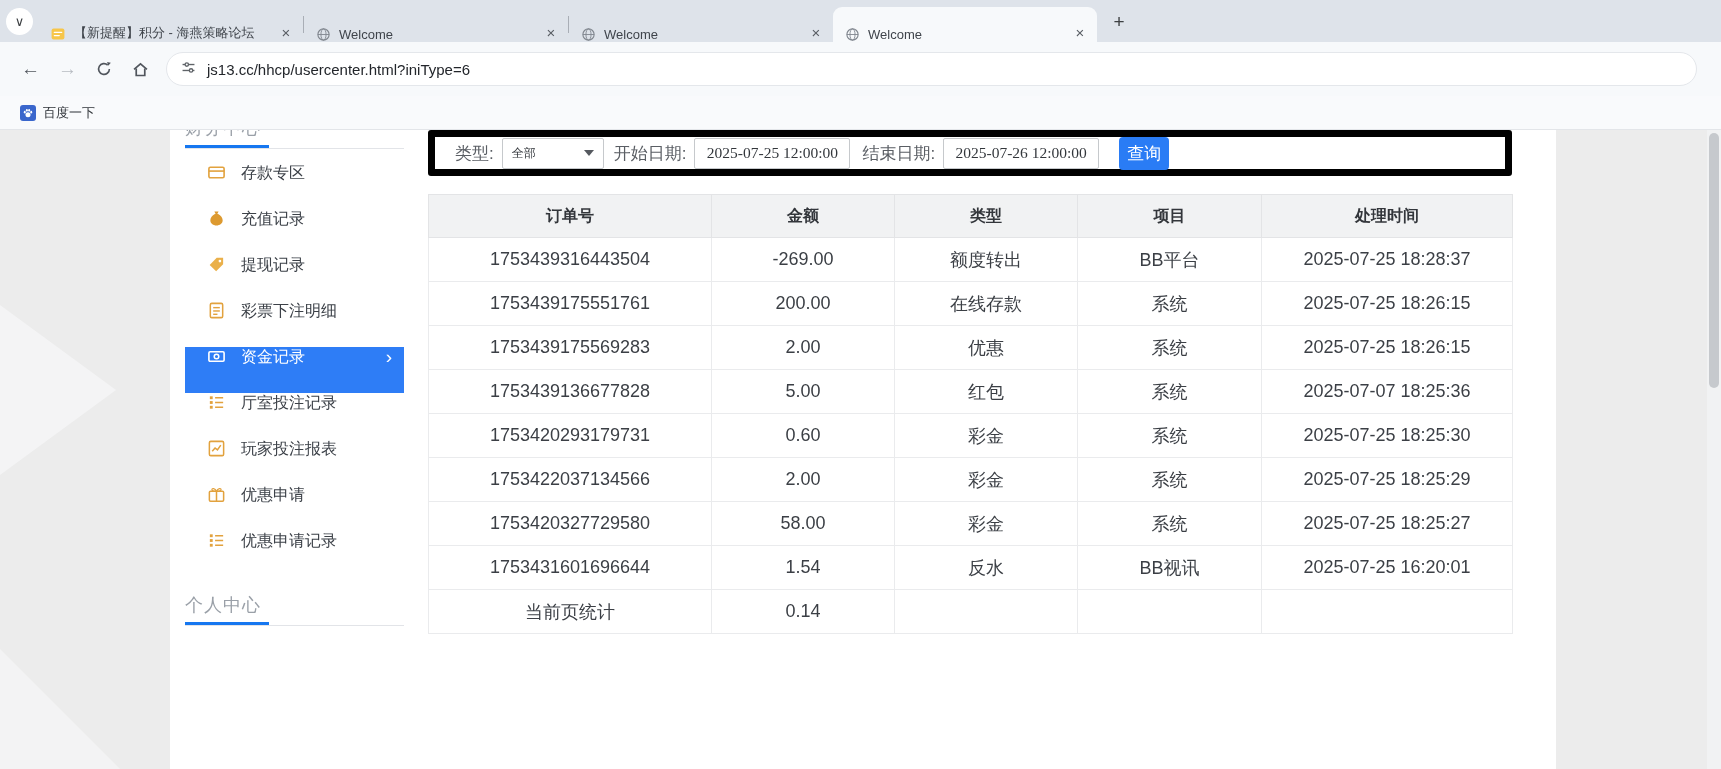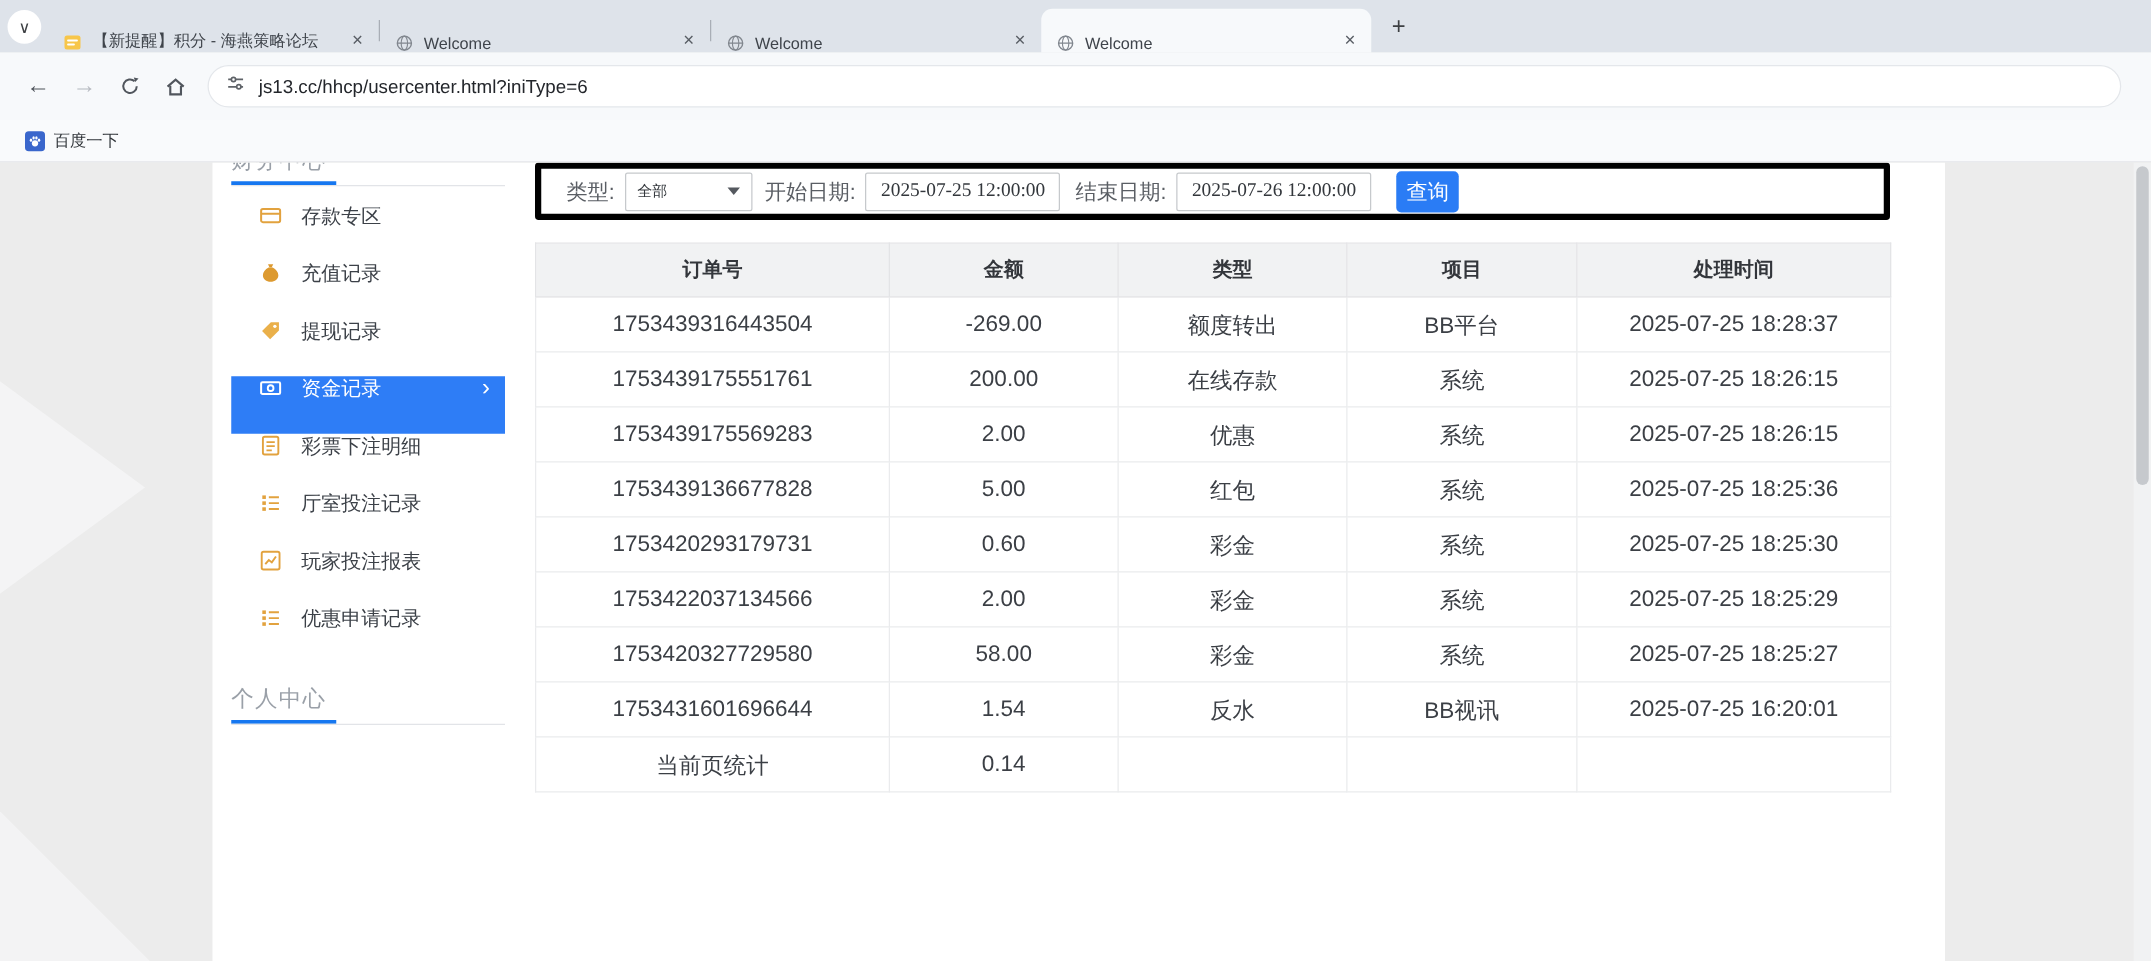--- a/index.html
+++ b/index.html
@@ -45,21 +45,21 @@
   .sec-u::after{content:"";position:absolute;left:0;right:0;bottom:0;height:1px;background:#e2e4e8;}
   .sec-u::before{content:"";position:absolute;left:0;top:0;height:3px;width:84px;background:#1677f0;}
   .side-items{margin-top:14px;}
   .side-item{height:46px;display:flex;gap:15px;padding:0 12px 0 22px;font-size:16px;color:#3c4148;cursor:pointer;}
   .side-item .icn{width:19px;height:19px;flex:0 0 19px;display:flex;}
   .side-item.active{background:#2e7df6;color:#fff;}
   .chev{margin-left:auto;font-size:19px;color:#fff;line-height:1;}
 
   
   .content{position:absolute;left:258px;top:0;width:1084px;}
-  .filter{height:46px;border:5px solid #000000;border-radius:3px;background:#fff;display:flex;align-items:center;padding-left:20px;font-size:17px;color:#5a5e64;}
+  .filter{height:46px;border:7px solid #000000;border-radius:3px;background:#fff;display:flex;align-items:center;padding-left:20px;font-size:17px;color:#5a5e64;}
   .flabel{white-space:nowrap;}
   .selectbox{width:102px;height:31px;border:1px solid #c6c9cc;border-radius:2px;margin:0 10px 0 8px;display:flex;align-items:center;justify-content:space-between;padding:0 9px;font-size:12px;color:#33373c;background:#fff;cursor:pointer;}
   .caret{width:0;height:0;border-left:5px solid transparent;border-right:5px solid transparent;border-top:6px solid #55595f;}
   .dinput{width:156px;height:31px;border:1px solid #c6c9cc;border-radius:2px;margin:0 12px 0 8px;text-align:center;font-size:15.5px;color:#33373c;font-family:Liberation Serif, serif;background:#fff;}
   .qbtn{width:50px;height:33px;background:#2a7cf5;color:#fff;border:none;border-radius:4px;font-size:17px;margin-left:8px;font-family:Liberation Sans, sans-serif;cursor:pointer;}
 
   .records{width:100%;margin-top:18px;border-collapse:collapse;table-layout:fixed;}
   .records th{background:#f1f2f3;border:1px solid #e3e4e6;height:43px;font-size:16px;font-weight:600;color:#33363b;}
   .records td{border:1px solid #eaebed;height:44px;text-align:center;font-size:18px;color:#3b3f45;}
 
@@ -209,41 +209,41 @@
           <div class="side-item">
             <span class="icn">
               <svg viewBox="0 0 20 20" width="19" height="19">
                   <path d="M2.8 10.4 10.2 3h6.8v6.8l-7.4 7.4z" fill="#eab04a"></path>
                   <circle cx="13.6" cy="6.4" r="1.4" fill="#fff"></circle>
                 </svg>
             </span>
             <span class="lbl">提现记录</span>
           </div>
 
-          <div class="side-item active">
-            <span class="icn">
-              <svg viewBox="0 0 20 20" width="19" height="19">
-                  <rect x="2" y="5" width="16" height="10" rx="1.2" stroke="#fff" fill="none" stroke-width="1.7"></rect>
-                  <circle cx="10" cy="10" r="2.4" stroke="#fff" fill="none" stroke-width="1.6"></circle>
-                </svg>
-            </span>
-            <span class="lbl">资金记录</span>
-            <span class="chev">›</span>
-          </div>
-
           <div class="side-item">
             <span class="icn">
               <svg viewBox="0 0 20 20" width="19" height="19">
                   <rect x="3.5" y="2.5" width="13" height="15" rx="1.5" stroke="#e2a23e" fill="none" stroke-width="1.6"></rect>
                   <line x1="6.5" y1="7" x2="13.5" y2="7" stroke="#e2a23e" stroke-width="1.5"></line>
                   <line x1="6.5" y1="10.5" x2="13.5" y2="10.5" stroke="#e2a23e" stroke-width="1.5"></line>
                   <line x1="6.5" y1="14" x2="11" y2="14" stroke="#e2a23e" stroke-width="1.5"></line>
                 </svg>
             </span>
             <span class="lbl">彩票下注明细</span>
+          </div>
+
+          <div class="side-item active">
+            <span class="icn">
+              <svg viewBox="0 0 20 20" width="19" height="19">
+                  <rect x="2" y="5" width="16" height="10" rx="1.2" stroke="#fff" fill="none" stroke-width="1.7"></rect>
+                  <circle cx="10" cy="10" r="2.4" stroke="#fff" fill="none" stroke-width="1.6"></circle>
+                </svg>
+            </span>
+            <span class="lbl">资金记录</span>
+            <span class="chev">›</span>
           </div>
 
           <div class="side-item">
             <span class="icn">
               <svg viewBox="0 0 20 20" width="19" height="19">
                   <rect x="3" y="3.5" width="3" height="3" fill="#e2a23e"></rect>
                   <rect x="3" y="8.5" width="3" height="3" fill="#e2a23e"></rect>
                   <rect x="3" y="13.5" width="3" height="3" fill="#e2a23e"></rect>
                   <line x1="8.5" y1="5" x2="17" y2="5" stroke="#e2a23e" stroke-width="1.6"></line>
                   <line x1="8.5" y1="10" x2="17" y2="10" stroke="#e2a23e" stroke-width="1.6"></line>
@@ -256,20 +256,31 @@
           <div class="side-item">
             <span class="icn">
               <svg viewBox="0 0 20 20" width="19" height="19">
                   <rect x="2.5" y="2.5" width="15" height="15" rx="1.5" stroke="#e2a23e" fill="none" stroke-width="1.6"></rect>
                   <polyline points="5.5,13 8.5,9.5 11,11.5 14.5,6.5" stroke="#e2a23e" fill="none" stroke-width="1.6"></polyline>
                 </svg>
             </span>
             <span class="lbl">玩家投注报表</span>
           </div>
 
+          <div class="side-item">
+            <span class="icn">
+              <svg viewBox="0 0 20 20" width="19" height="19">
+                  <rect x="2.5" y="6.5" width="15" height="10.5" rx="1.2" stroke="#e2a23e" fill="none" stroke-width="1.6"></rect>
+                  <line x1="10" y1="6.5" x2="10" y2="17" stroke="#e2a23e" stroke-width="1.6"></line>
+                  <path d="M10 6.5C8.5 3 5 3.2 5.2 5s3 1.8 4.8 1.5z" stroke="#e2a23e" fill="none" stroke-width="1.3"></path>
+                  <path d="M10 6.5c1.5-3.5 5-3.3 4.8-1.5s-3 1.8-4.8 1.5z" stroke="#e2a23e" fill="none" stroke-width="1.3"></path>
+                </svg>
+            </span>
+            <span class="lbl">优惠申请</span>
+          </div>
 
           <div class="side-item">
             <span class="icn">
               <svg viewBox="0 0 20 20" width="19" height="19">
                   <rect x="3" y="3.5" width="3" height="3" fill="#e2a23e"></rect>
                   <rect x="3" y="8.5" width="3" height="3" fill="#e2a23e"></rect>
                   <rect x="3" y="13.5" width="3" height="3" fill="#e2a23e"></rect>
                   <line x1="8.5" y1="5" x2="17" y2="5" stroke="#e2a23e" stroke-width="1.6"></line>
                   <line x1="8.5" y1="10" x2="17" y2="10" stroke="#e2a23e" stroke-width="1.6"></line>
                   <line x1="8.5" y1="15" x2="17" y2="15" stroke="#e2a23e" stroke-width="1.6"></line>
@@ -336,21 +347,21 @@
               <td>2.00</td>
               <td>优惠</td>
               <td>系统</td>
               <td>2025-07-25 18:26:15</td>
             </tr>
             <tr>
               <td>1753439136677828</td>
               <td>5.00</td>
               <td>红包</td>
               <td>系统</td>
-              <td>2025-07-25 18:25:36</td>
+              <td>2025-07-07 18:25:36</td>
             </tr>
             <tr>
               <td>1753420293179731</td>
               <td>0.60</td>
               <td>彩金</td>
               <td>系统</td>
               <td>2025-07-25 18:25:30</td>
             </tr>
             <tr>
               <td>1753422037134566</td>

